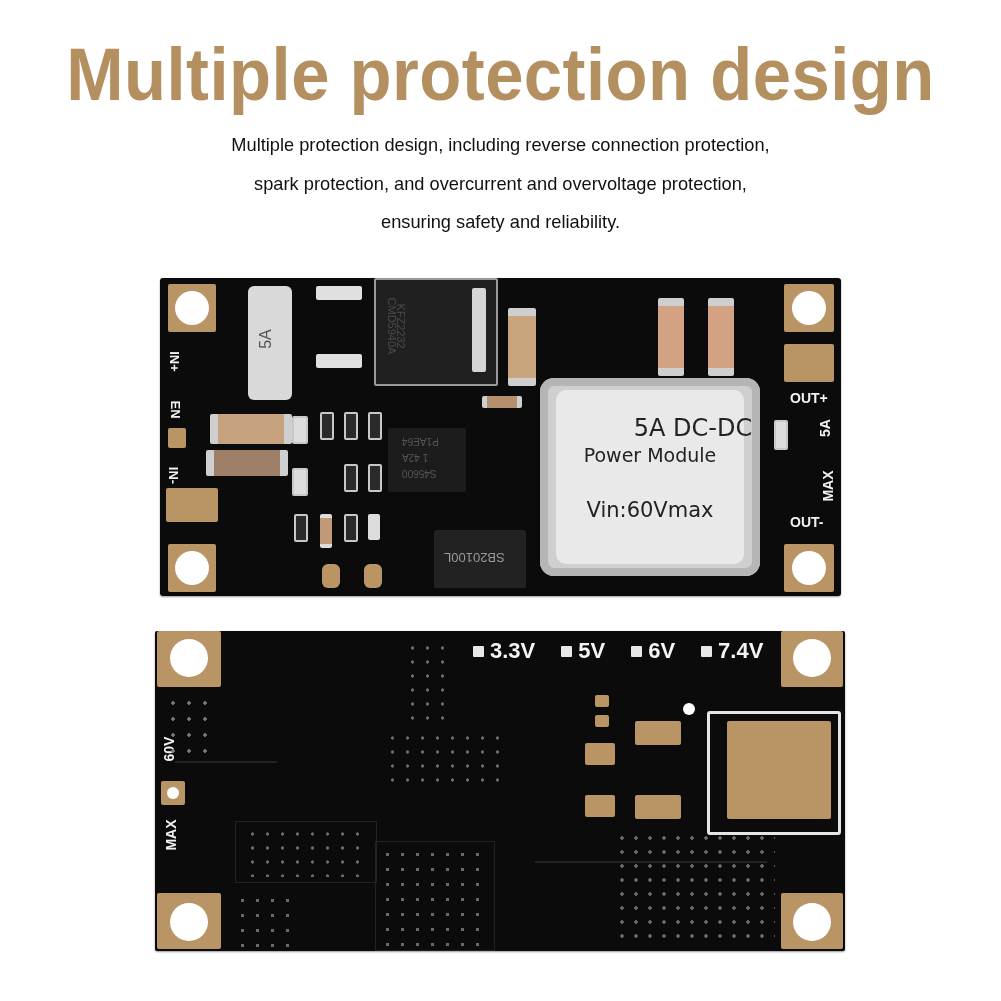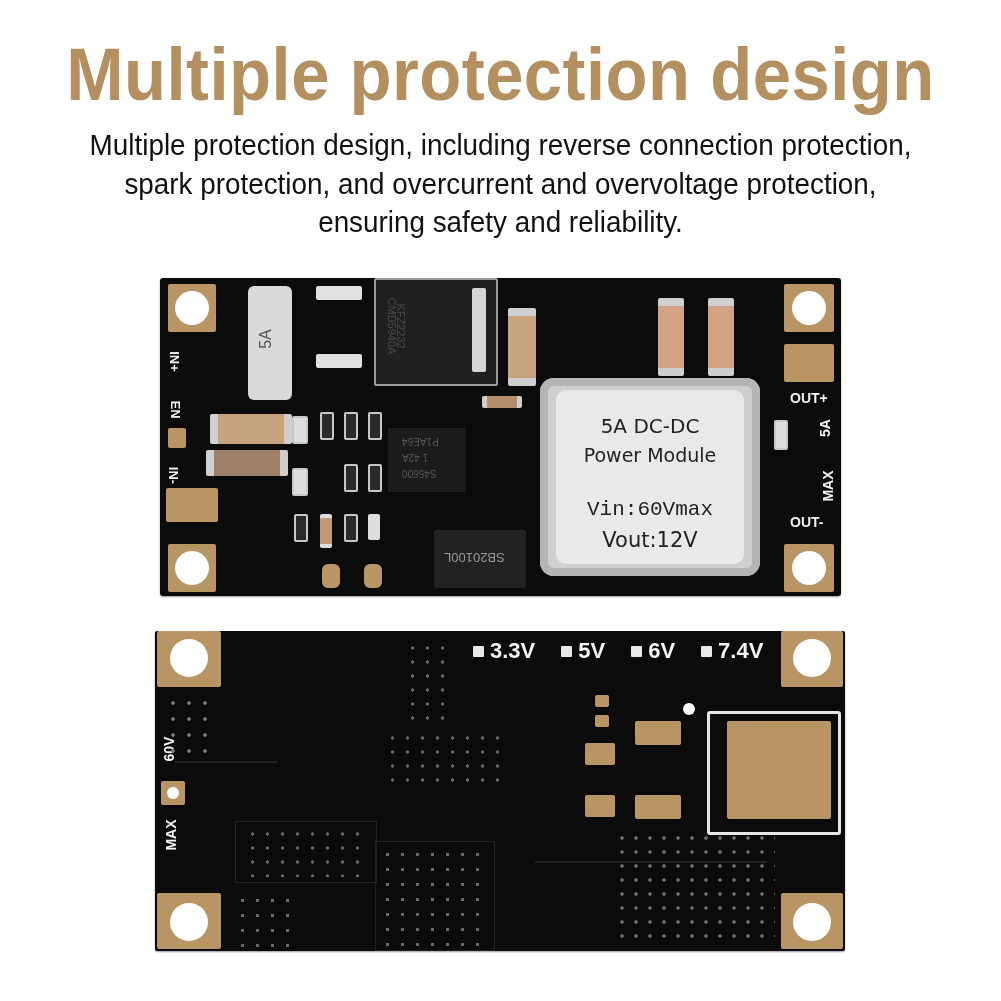--- a/index.html
+++ b/index.html
@@ -1,18 +1,18 @@
 <!DOCTYPE html>
 <html><head>
 <meta charset="utf-8">
 <style>
   html, body { margin:0; padding:0; background:#ffffff; }
   body { width:1001px; height:1001px; position:relative; overflow:hidden; font-family:"Liberation Sans", sans-serif; }
   .headline { position:absolute; left:0; top:30px; width:1001px; text-align:center; font-family:"Liberation Sans", sans-serif; font-weight:700; font-size:74px; color:#b48f5f; letter-spacing:0.5px; line-height:90px; transform:scaleX(0.93); transform-origin:center; }
-  .subtext { position:absolute; left:0; top:126px; width:1001px; text-align:center; font-size:29px; color:#111; line-height:38.5px; }
+  .subtext { position:absolute; left:0; top:126px; width:1001px; text-align:center; font-size:19px; color:#111; line-height:38.5px; }
   .subtext span { display:block; transform:scaleX(0.96); }
 
   .board { position:absolute; background:#0b0b0b; border-radius:3px; box-shadow: 0 1px 2px rgba(0,0,0,0.4); }
   .board.top { left:160px; top:278px; width:681px; height:318px; }
   .board.bottom { left:155px; top:631px; width:690px; height:320px; border-radius:2px; }
   .pad { position:absolute; background:#b99565; border-radius:2px; }
   .hole { position:absolute; background:#fff; border-radius:50%; }
   .silk { position:absolute; color:#f2f2f2; font-weight:700; font-family:"Liberation Sans", sans-serif; }
   .comp { position:absolute; border-radius:2px; }
   .smd { position:absolute; background:#2a2a2a; border:2px solid #c8c8c8; border-radius:2px; }
@@ -99,24 +99,23 @@
   </div>
 
   <div class="ic" style="left:274px;top:252px;width:92px;height:58px;background:#222;">
     <div class="silk" style="left:10px;top:20px;color:#9a9a9a;font-weight:400;font-size:13px;transform:rotate(180deg);">SB20100L</div>
   </div>
   <div class="pad" style="left:162px;top:286px;width:18px;height:24px;border-radius:6px;"></div>
   <div class="pad" style="left:204px;top:286px;width:18px;height:24px;border-radius:6px;"></div>
 
   <div class="inductor">
     <div class="label-box">
-      <div class="label-line" style="top:24px;font-size:20px;">5A DC-DC</div>
+      <div class="label-line" style="top:24px;font-size:24px;margin-left:43px;">5A DC-DC</div>
       <div class="label-line" style="top:54px;font-size:19px;">Power Module</div>
-      <div class="label-line" style="top:108px;font-size:21px;font-family:Liberation Mono, monospace;">Vin:60Vmax</div>
-      <div class="label-line" style="top:138px;font-size:21px;">Vout:12V</div>
+      <div class="label-line" style="top:108px;font-size:21px;">Vin:60Vmax</div>
     </div>
   </div>
 
   <div class="silk" style="left:630px;top:112px;font-size:14px;">OUT+</div>
   <div class="silk" style="left:656px;top:142px;font-size:14px;transform:rotate(-90deg);">5A</div>
   <div class="silk" style="left:652px;top:200px;font-size:14px;transform:rotate(-90deg);">MAX</div>
   <div class="silk" style="left:630px;top:236px;font-size:14px;">OUT-</div>
 </div>
 
 <div class="board bottom">

